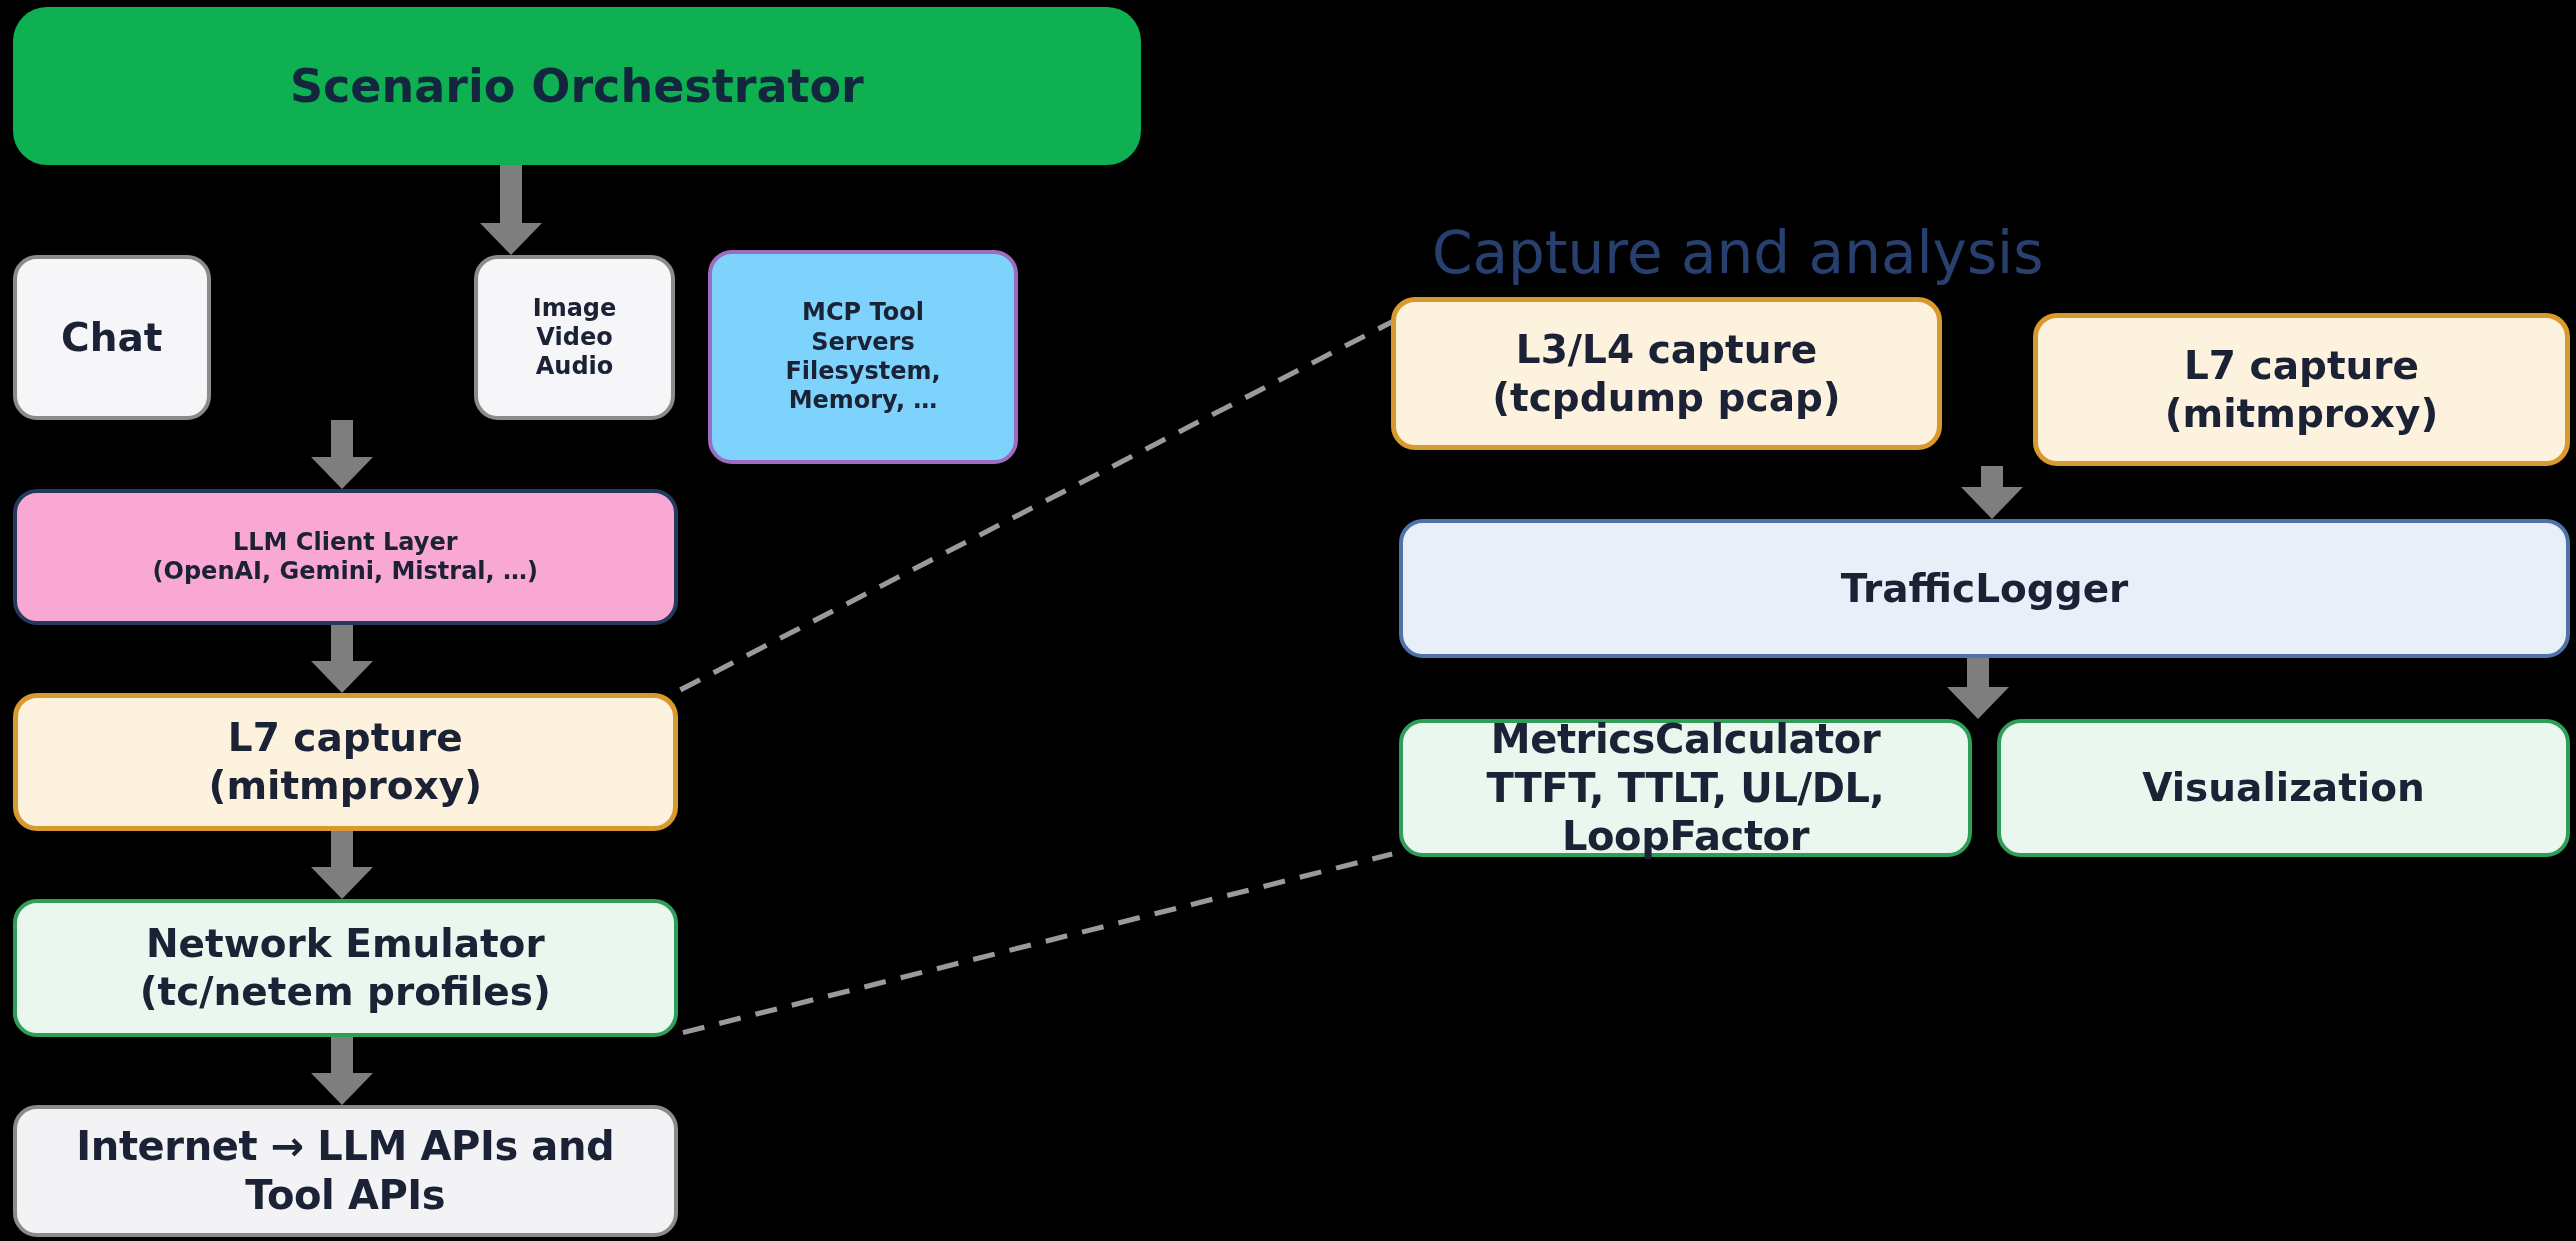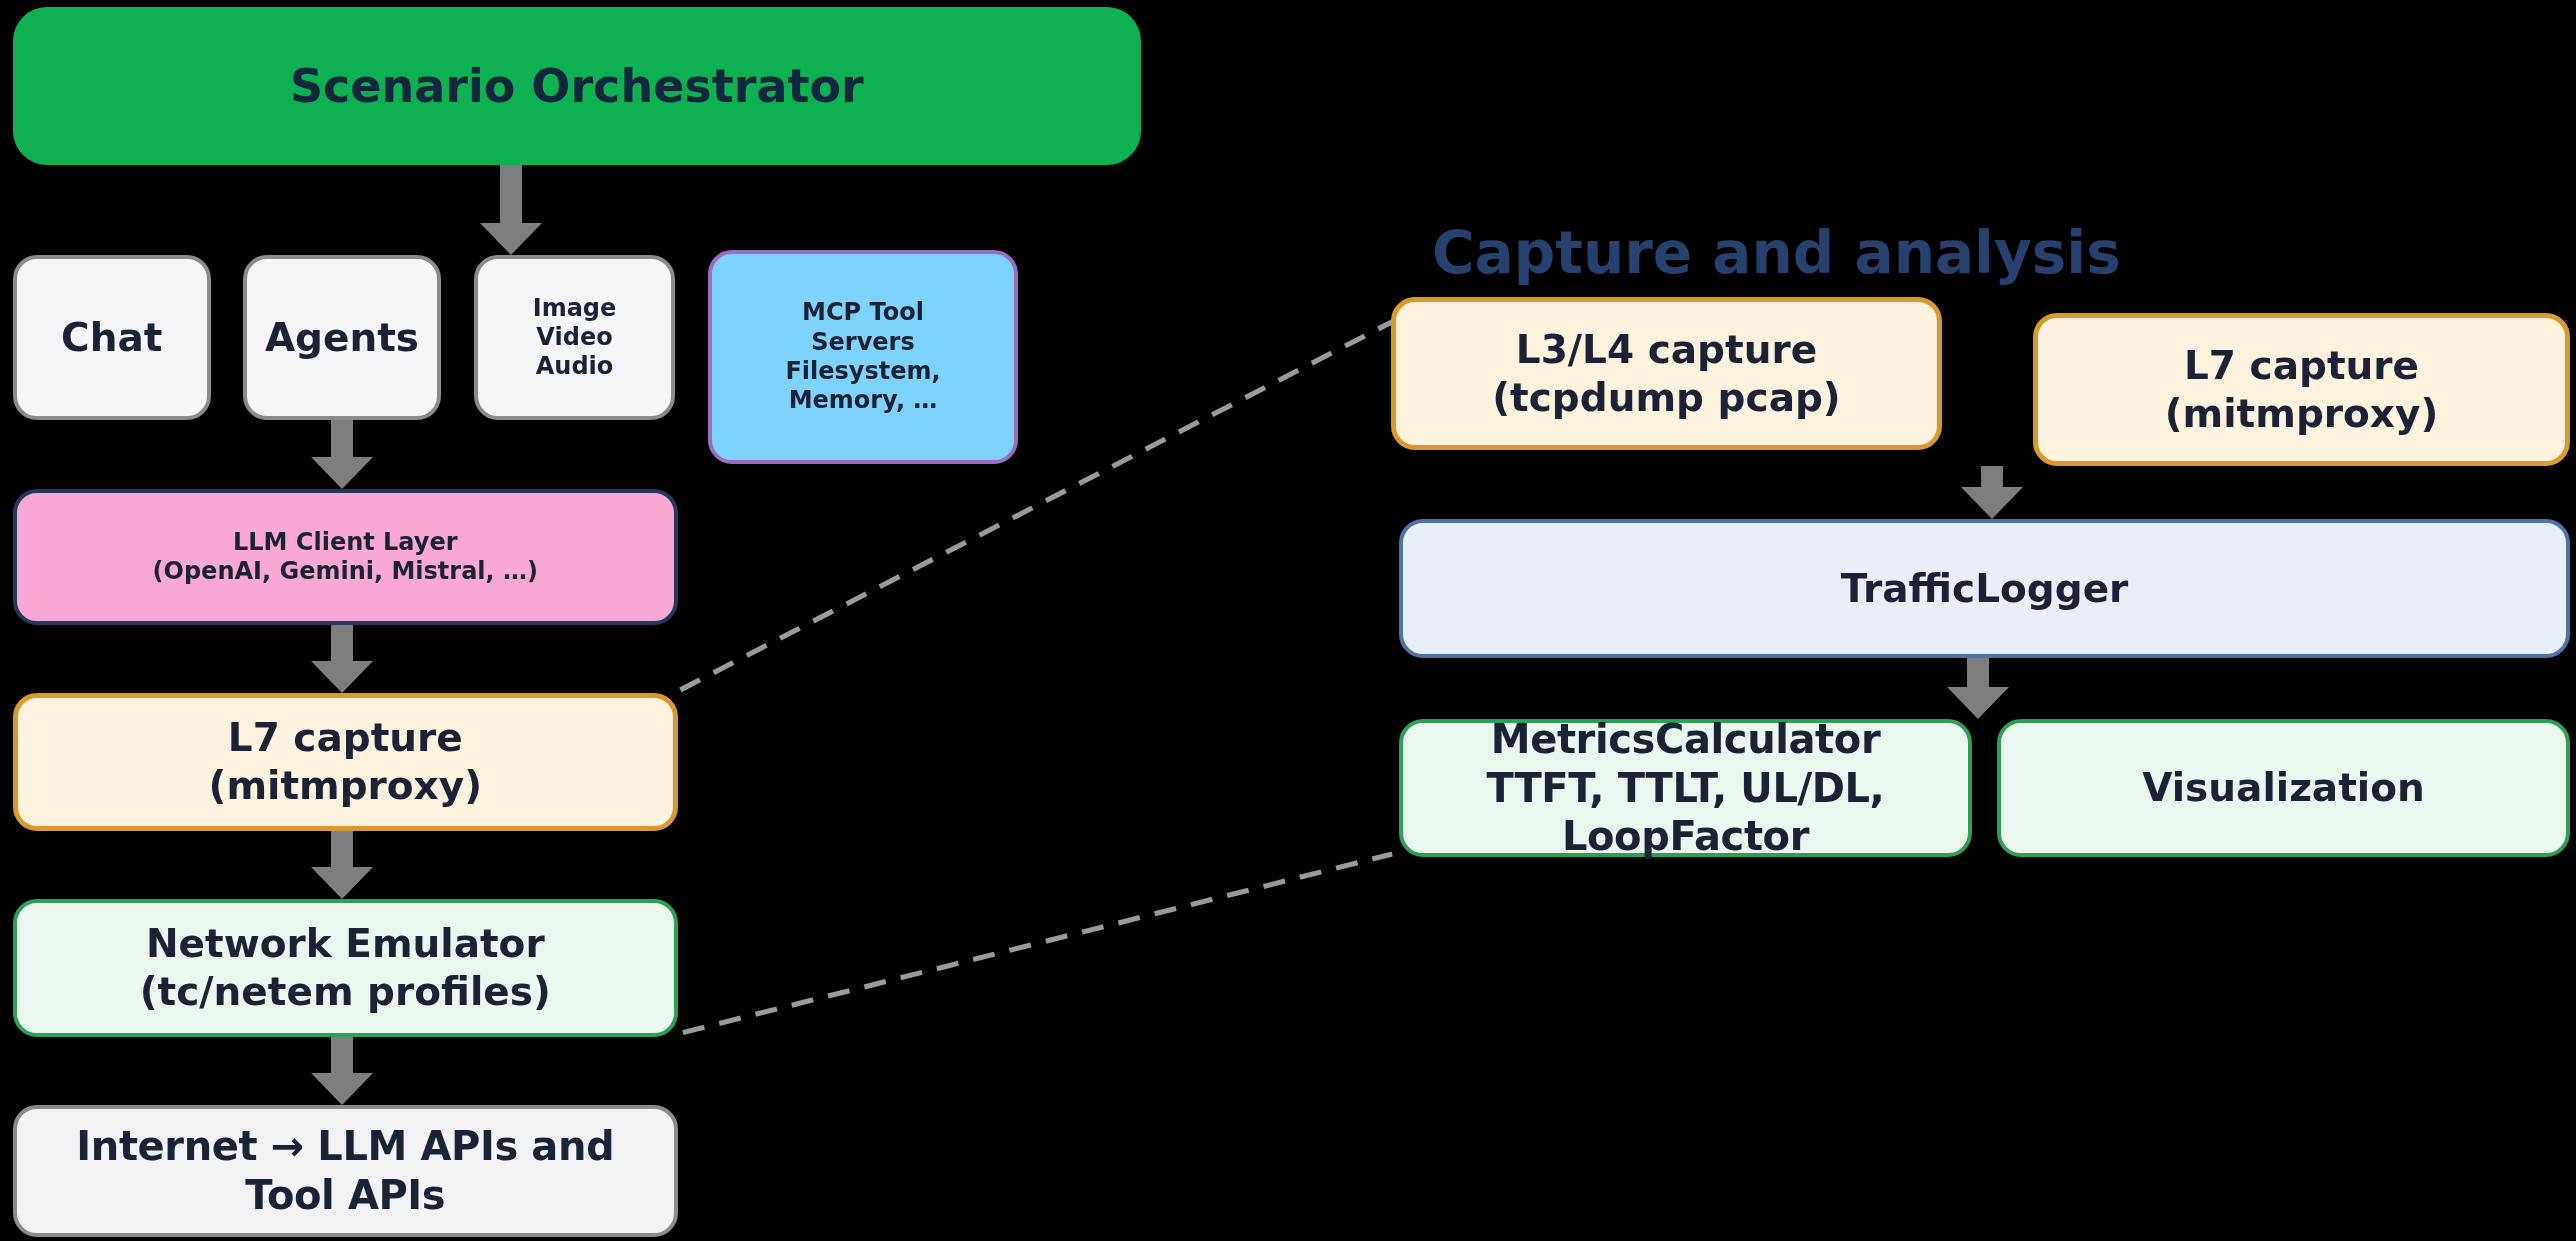--- a/index.html
+++ b/index.html
@@ -39,21 +39,21 @@
   .purple  { background: #7dd3fc; border: 4.3px solid #9b6cc0; }
   .blue-dk { background: #f9a8d4; border: 4.3px solid #24395e; }
   .blue-md { background: #e9eff9; border: 4.3px solid #4f73a8; }
   .orange  { background: #fdf2de; border: 5.1px solid #d89a2e; }
   .greenlt { background: #e9f7ee; border: 4.3px solid #2f9e57; }
   .gray    { background: #f3f3f5; border: 4.3px solid #8b8b8b; }
   .section-title {
     position: absolute;
     left: 1432px; top: 219px;
     font-size: 58px;
-    font-weight: 700;
+    font-weight: 400;
     color: #27406e;
   }
   .arrow {
     position: absolute;
     width: 61px;
     display: flex;
     flex-direction: column;
     align-items: center;
   }
   .arrow .stem { width: 22px; flex: 1; background: #7e7e7e; }
@@ -80,23 +80,20 @@
 
   <div class="arrow" style="left:480px; top:165px; height:90px;">
     <div class="stem"></div>
     <div class="head"></div>
   </div>
 
   <div class="box plain fs46" style="left:12.8px; top:255px; width:198px; height:165px;">
     <span class="label">Chat</span>
   </div>
 
-  <div class="box plain fs46" style="left:243px; top:255px; width:198px; height:165px;">
-    <span class="label">Agents</span>
-  </div>
 
   <div class="box plain fs42" style="left:474px; top:255px; width:201px; height:165px;">
     <span class="label">Image
 Video
 Audio</span>
   </div>
 
   <div class="box purple fs42" style="left:708px; top:250px; width:310px; height:214px;">
     <span class="label">MCP Tool
 Servers

